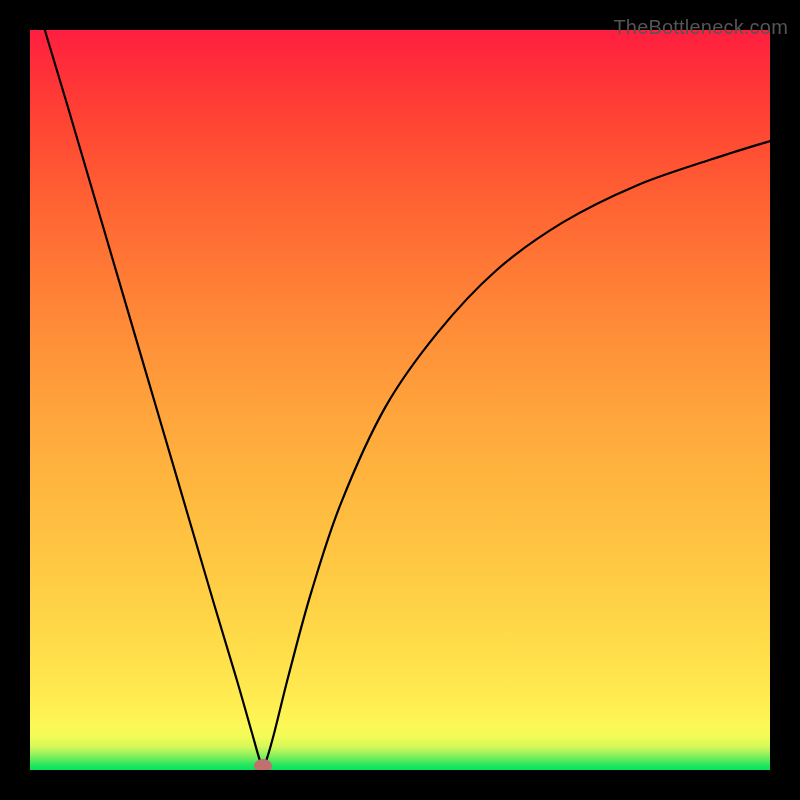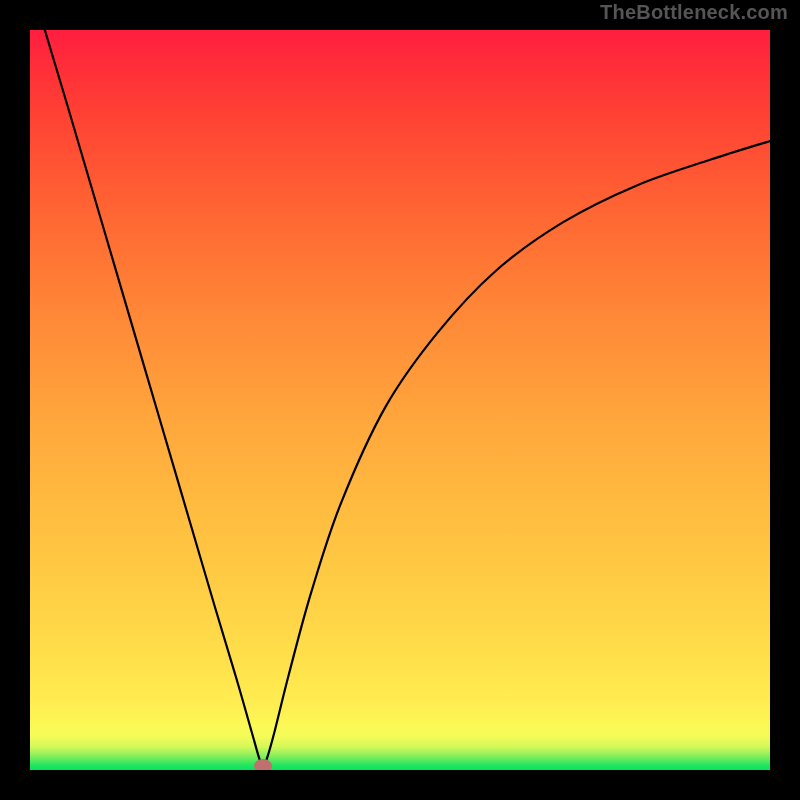--- a/index.html
+++ b/index.html
@@ -12,25 +12,25 @@
     font-family: Arial, Helvetica, sans-serif;
   }
   .outer {
     position: relative;
     width: 800px;
     height: 800px;
     background: #000;
   }
   .watermark {
     position: absolute;
-    top: 1px;
+    top: 16px;
     right: 12px;
     color: #555;
     font-size: 20px;
-    font-weight: 700;
+    font-weight: 400;
     letter-spacing: 0.2px;
     z-index: 10;
   }
   .plot-area {
     position: absolute;
     left: 30px;
     top: 30px;
     width: 740px;
     height: 740px;
     overflow: hidden;

